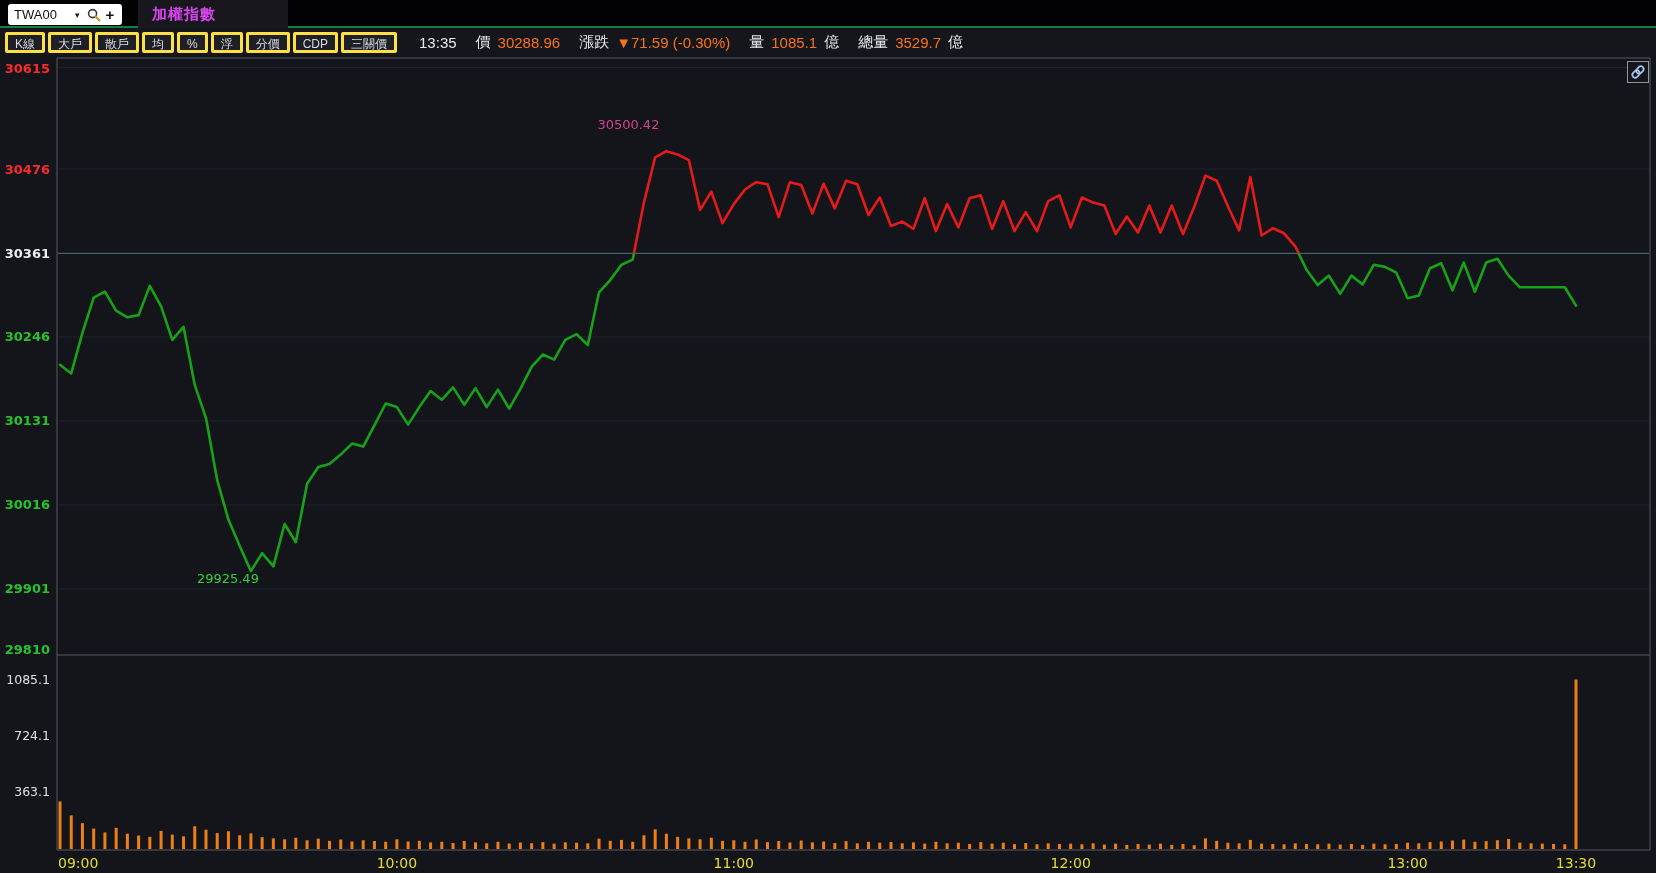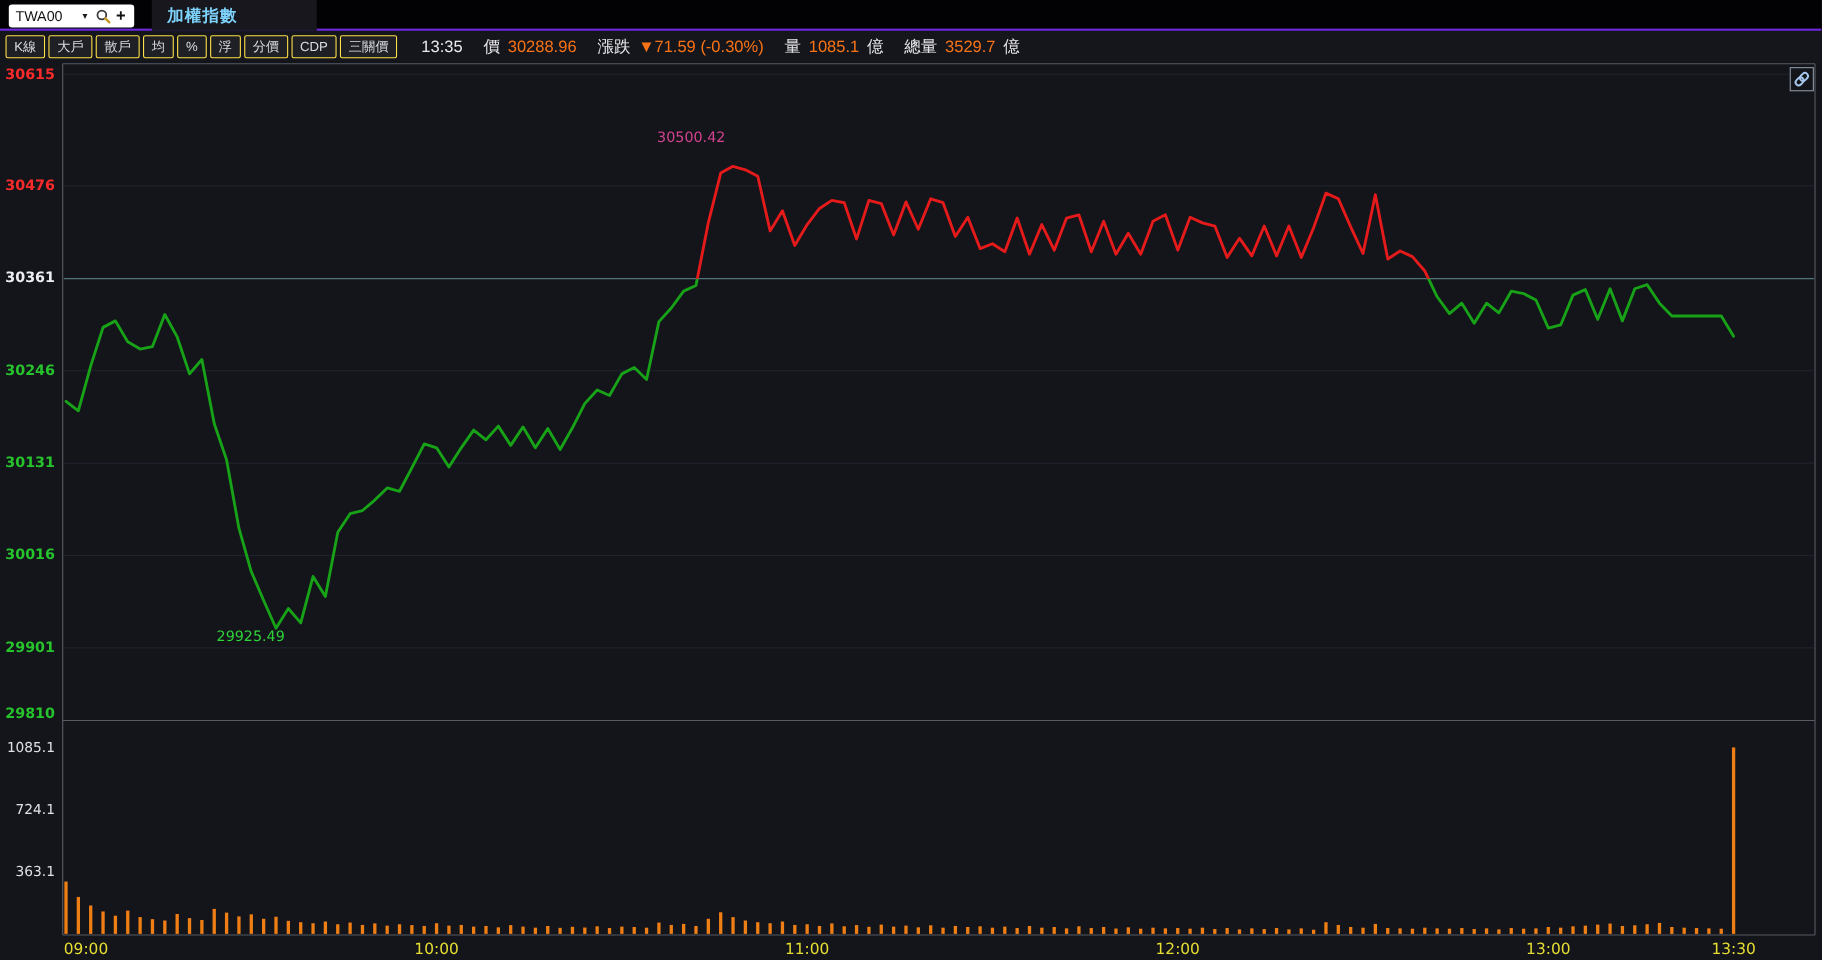--- a/index.html
+++ b/index.html
@@ -2,39 +2,39 @@
 <html><head>
 <meta charset="utf-8">
 <style>
   * { margin:0; padding:0; box-sizing:border-box; }
   html,body { width:1656px; height:873px; overflow:hidden; background:#14151b;
     font-family:"Liberation Sans","DejaVu Sans",sans-serif; }
   #app { position:relative; width:1656px; height:873px; background:#14151b; }
 
   
   #topbar { position:absolute; left:0; top:0; width:1656px; height:28px;
-    background:#020204; border-bottom:2px solid #6d28d9; }
+    background:#020204; border-bottom:2px solid #15803d; }
   #symbol-box { position:absolute; left:8px; top:4px; width:114px; height:21px;
     background:#ffffff; border-radius:3px; display:flex; align-items:center;
     padding:0 4px 0 6px; gap:3px; }
   #symbol-input { border:none; outline:none; background:transparent; width:52px;
     font-size:13px; color:#111; font-family:"Liberation Sans",sans-serif; }
   #symbol-caret { font-size:9px; color:#1a1a1a; cursor:pointer; margin-left:6px; }
   #symbol-search { margin-left:4px; cursor:pointer; display:flex; }
   #symbol-add { font-size:15px; font-weight:bold; color:#111; cursor:pointer; margin-left:2px; }
   #tab-strip { position:absolute; left:138px; top:0; height:28px; }
-  #active-tab { width:150px; height:28px; background:#17171d; color:#7dd3fc;
+  #active-tab { width:150px; height:28px; background:#17171d; color:#d946ef;
     font-size:15px; font-weight:bold; display:flex; align-items:center; padding-left:14px;
     letter-spacing:1px; cursor:pointer; }
 
   
   #toolbar-row { position:absolute; left:0; top:30px; width:1656px; height:25px;
     background:#15161b; display:flex; align-items:center; padding-left:5px; }
   #btn-group { display:flex; gap:3px; align-items:center; }
-  .tb-btn { height:21px; background:#1f2026; border:1px solid #fde047; border-radius:2px;
+  .tb-btn { height:21px; background:#1f2026; border:3px solid #fde047; border-radius:2px;
     color:#dadbe0; font-size:12px; line-height:19px; padding:0 7px; cursor:pointer;
     font-family:"Liberation Sans",sans-serif; white-space:nowrap; }
   #status-bar { display:flex; align-items:center; margin-left:22px; font-size:15px;
     color:#e9e9ec; white-space:nowrap; }
   #status-bar span { margin-right:7px; }
   .st-val { color:#f97316; }
   .st-gap { margin-left:12px; }
 
   
   #chart-svg { position:absolute; left:0; top:55px; }

